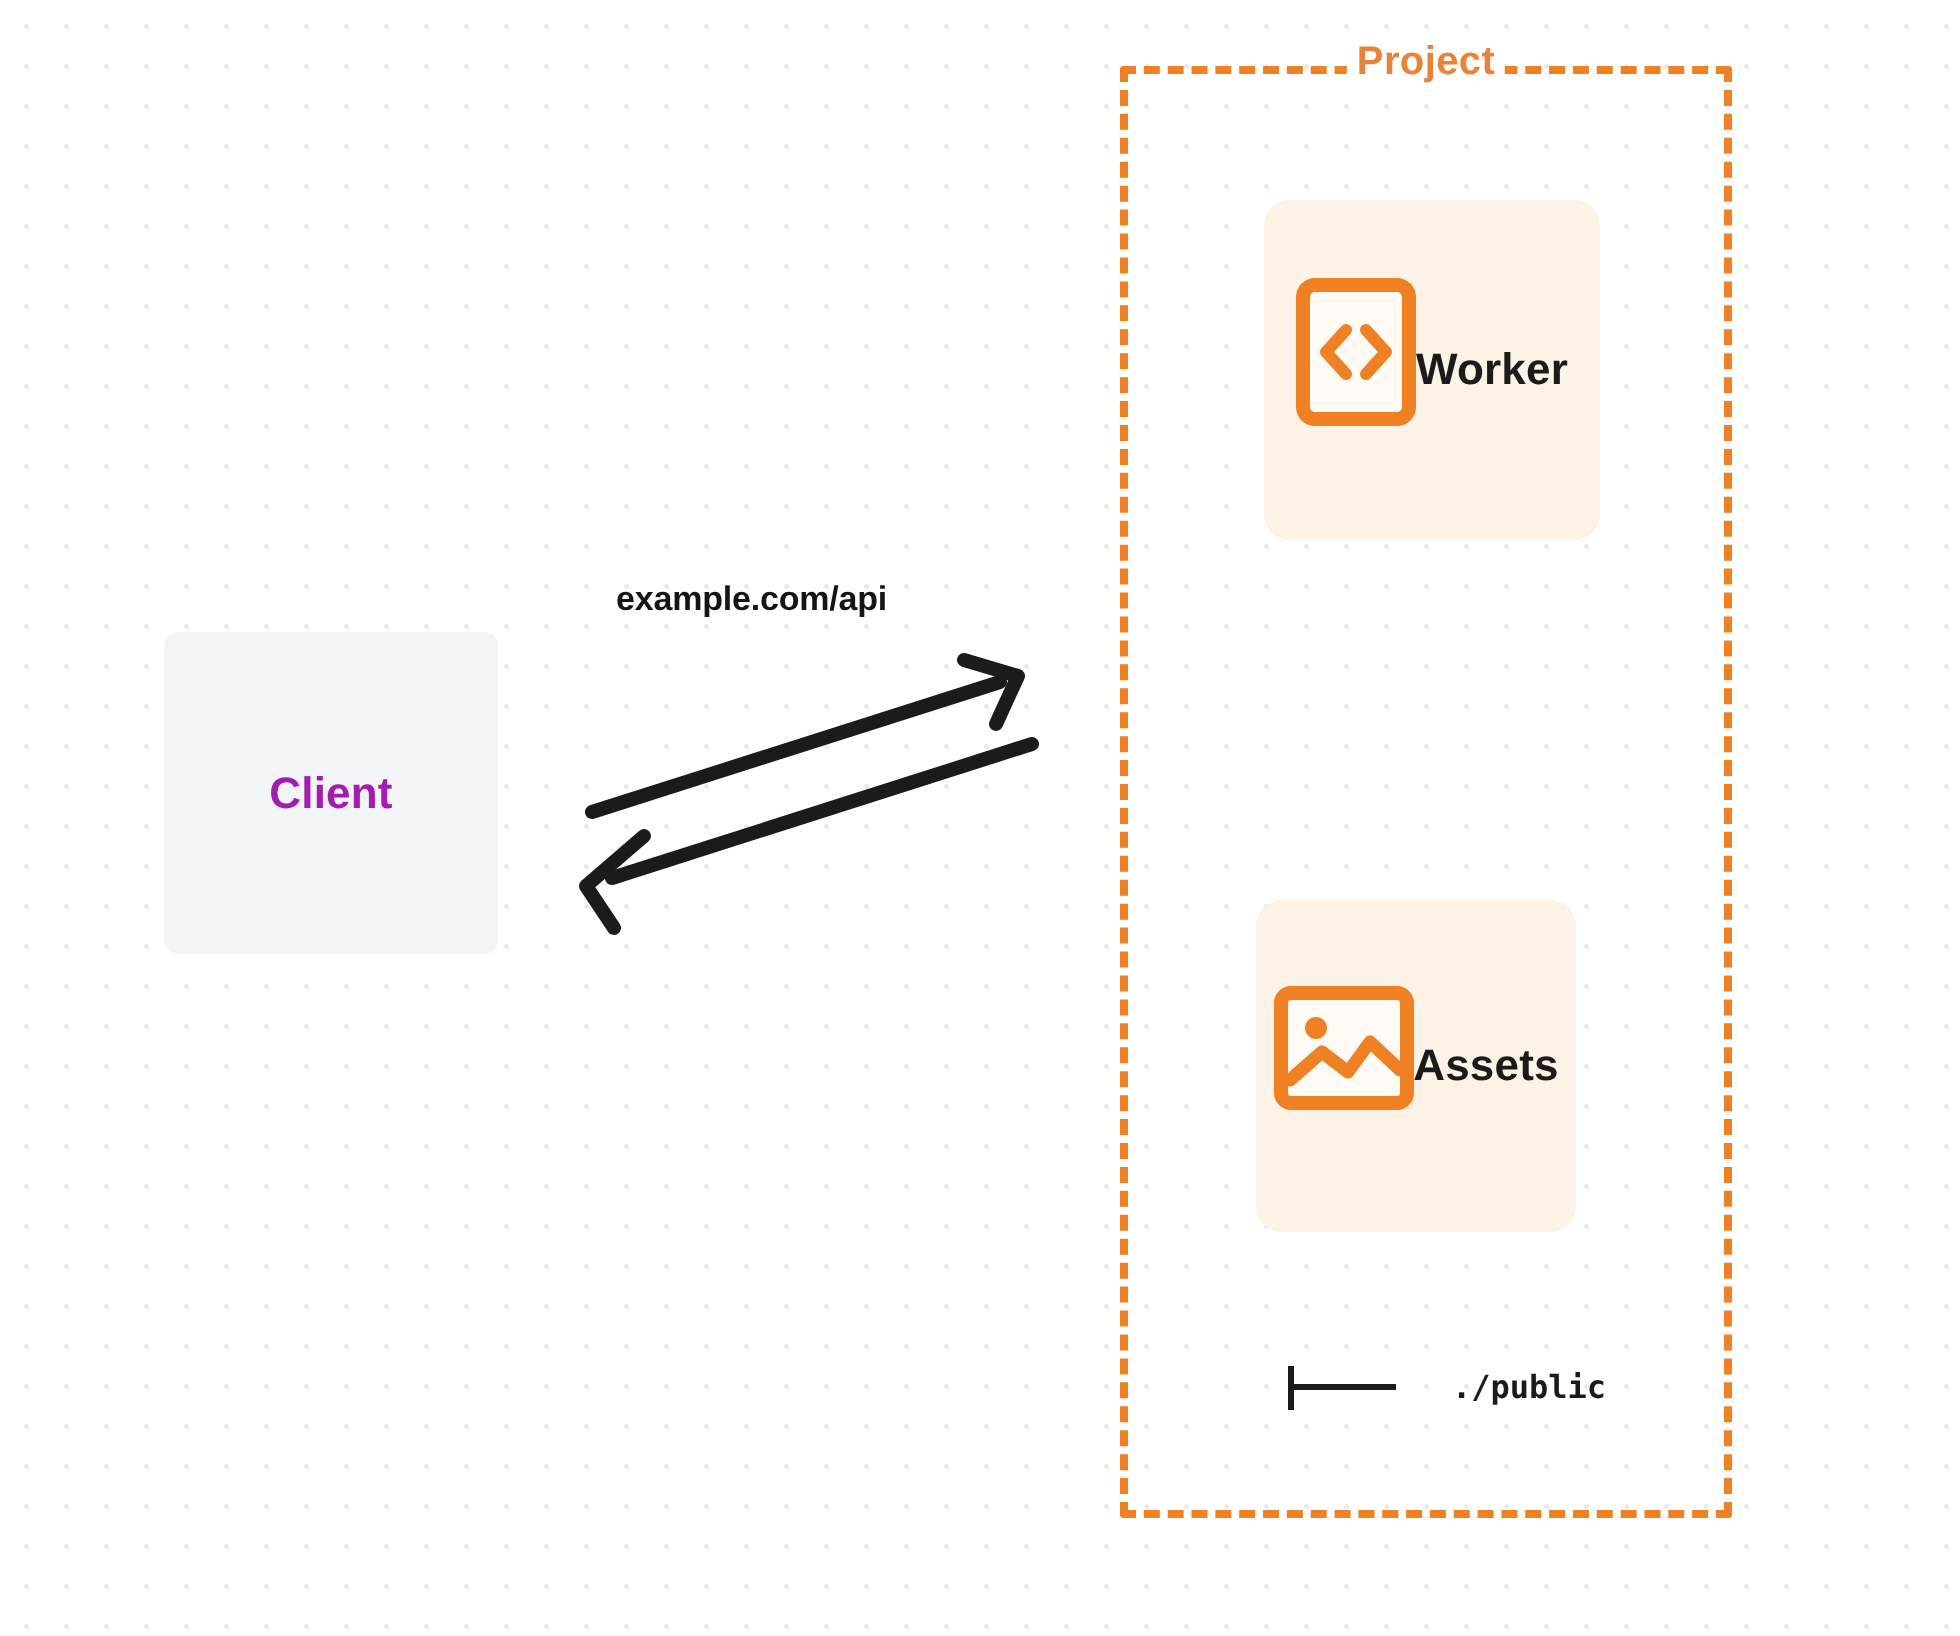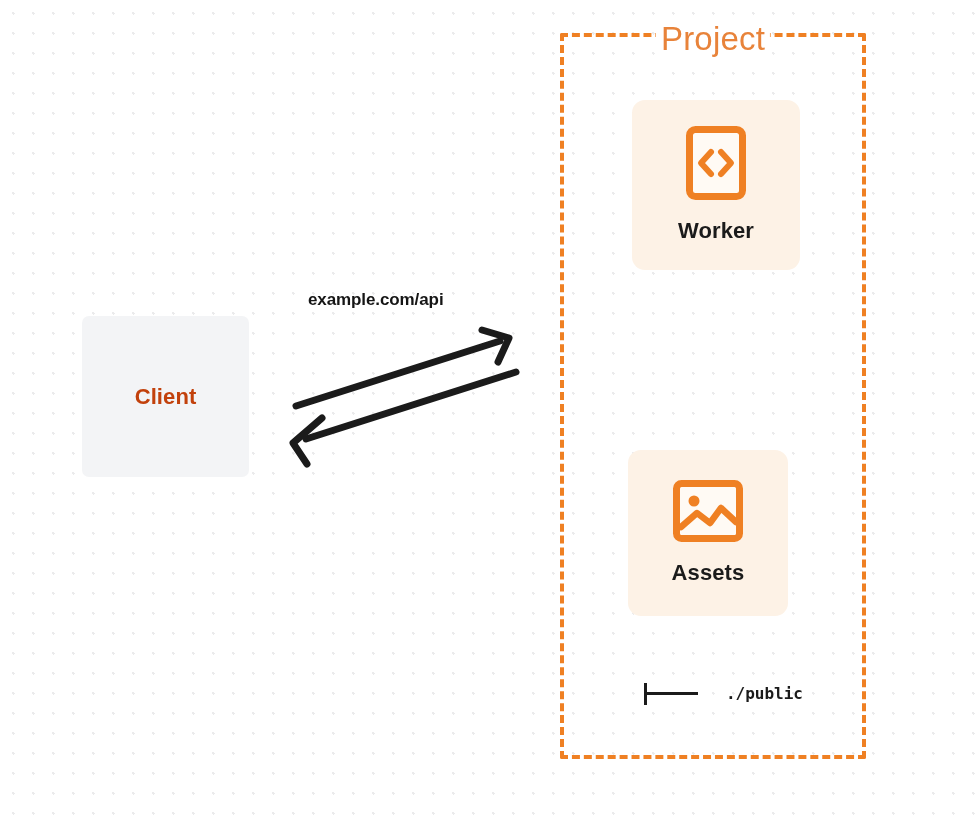--- a/index.html
+++ b/index.html
@@ -34,21 +34,21 @@
     height: 161px;
     background: #f3f4f6;
     border-radius: 7px;
     display: flex;
     align-items: center;
     justify-content: center;
   }
   .client-label {
     font-size: 22px;
     font-weight: 700;
-    color: #c2410c;
+    color: #a21caf;
     letter-spacing: 0.1px;
   }
 
   
   .project-container {
     position: absolute;
     left: 560px;
     top: 33px;
     width: 306px;
     height: 726px;
@@ -56,34 +56,34 @@
     border-radius: 2px;
     box-sizing: border-box;
   }
   .project-title {
     position: absolute;
     left: 50%;
     top: -17px;
     transform: translateX(-50%);
     background: #ffffff;
     padding: 0 5px;
-    font-size: 33px;
-    font-weight: 400;
+    font-size: 20px;
+    font-weight: 700;
     color: #e8833a;
     letter-spacing: 0.2px;
     white-space: nowrap;
   }
 
   
   .card {
     position: absolute;
     background: #fdf2e6;
     border-radius: 13px;
     display: flex;
-    flex-direction: column;
+    flex-direction: row;
     align-items: center;
     justify-content: center;
   }
   .card-worker {
     left: 632px;
     top: 100px;
     width: 168px;
     height: 170px;
   }
   .card-assets {

